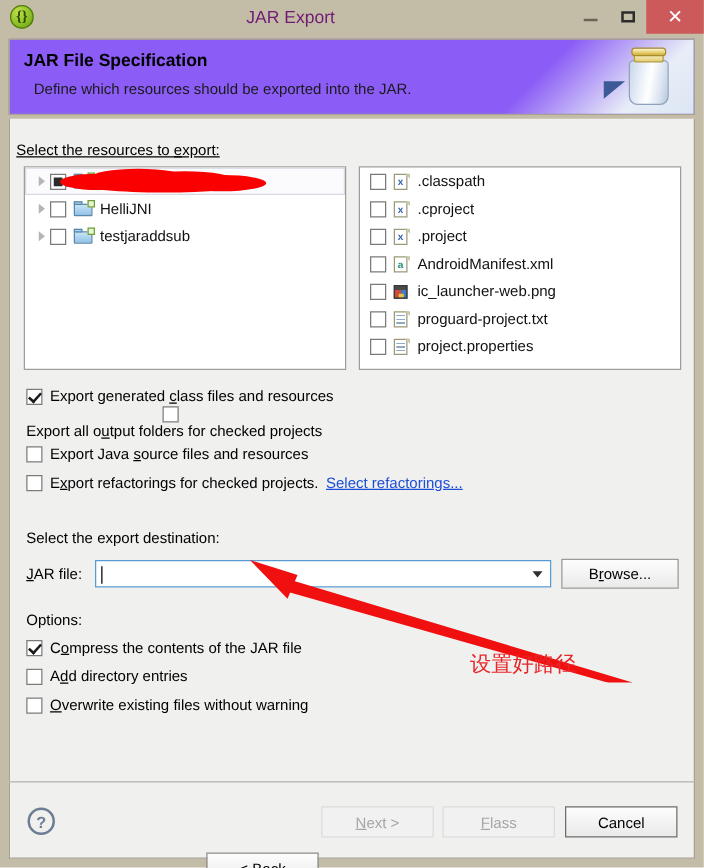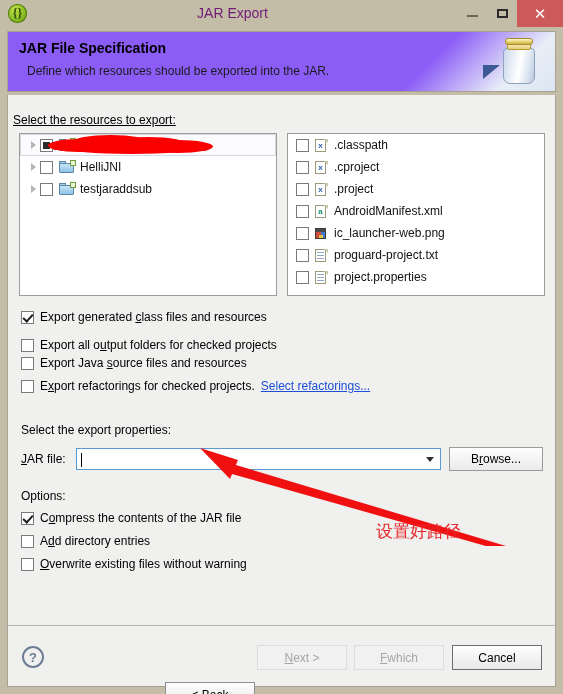--- a/index.html
+++ b/index.html
@@ -651,41 +651,41 @@
       <span class="file-label">project.properties</span>
     </div>
   </div>
 
   <div class="opt-row" style="top:308px;">
     <span class="cb checked"></span>
     <span class="opt-label">
       <span>Export generated </span><span class="mn">c</span><span>lass files and resources</span>
     </span>
   </div>
-  <div class="opt-row" style="top:336px;">
+  <div class="opt-row" style="top:325px;flex-direction:column;">
     <span class="cb"></span>
     <span class="opt-label">
       <span>Export all o</span><span class="mn">u</span><span>tput folders for checked projects</span>
     </span>
   </div>
   <div class="opt-row" style="top:354px;">
     <span class="cb"></span>
     <span class="opt-label">
       <span>Export Java </span><span class="mn">s</span><span>ource files and resources</span>
     </span>
   </div>
   <div class="opt-row" style="top:377px;">
     <span class="cb"></span>
     <span class="opt-label">
       <span>E</span><span class="mn">x</span><span>port refactorings for checked projects.</span>
     </span>
     <span class="disabled-link">Select refactorings...</span>
   </div>
 
-  <div class="section-label" style="left:21px; top:423px;">Select the export properties:</div>
+  <div class="section-label" style="left:21px; top:423px;">Select the export destination:</div>
 
   <div class="section-label" id="jarfile-label">
     <span class="mn">J</span><span>AR file:</span>
   </div>
 
   <div id="jarfile-combo">
     <div id="jarfile-caret"></div>
     <div id="jarfile-input" placeholder=""></div>
     <div id="combo-arrow"></div>
   </div>
@@ -732,20 +732,20 @@
       <span>&lt; </span><span class="mn">B</span><span>ack</span>
     </span>
   </div>
   <div class="dlg-btn disabled" id="btn-next">
     <span>
       <span></span><span class="mn">N</span><span>ext &gt;</span>
     </span>
   </div>
   <div class="dlg-btn disabled" id="btn-finish">
     <span>
-      <span></span><span class="mn">F</span><span>which</span>
+      <span></span><span class="mn">F</span><span>lass</span>
     </span>
   </div>
   <div class="dlg-btn default" id="btn-cancel">
     <span>Cancel</span>
   </div>
 
 </div>
 
 </body></html>

